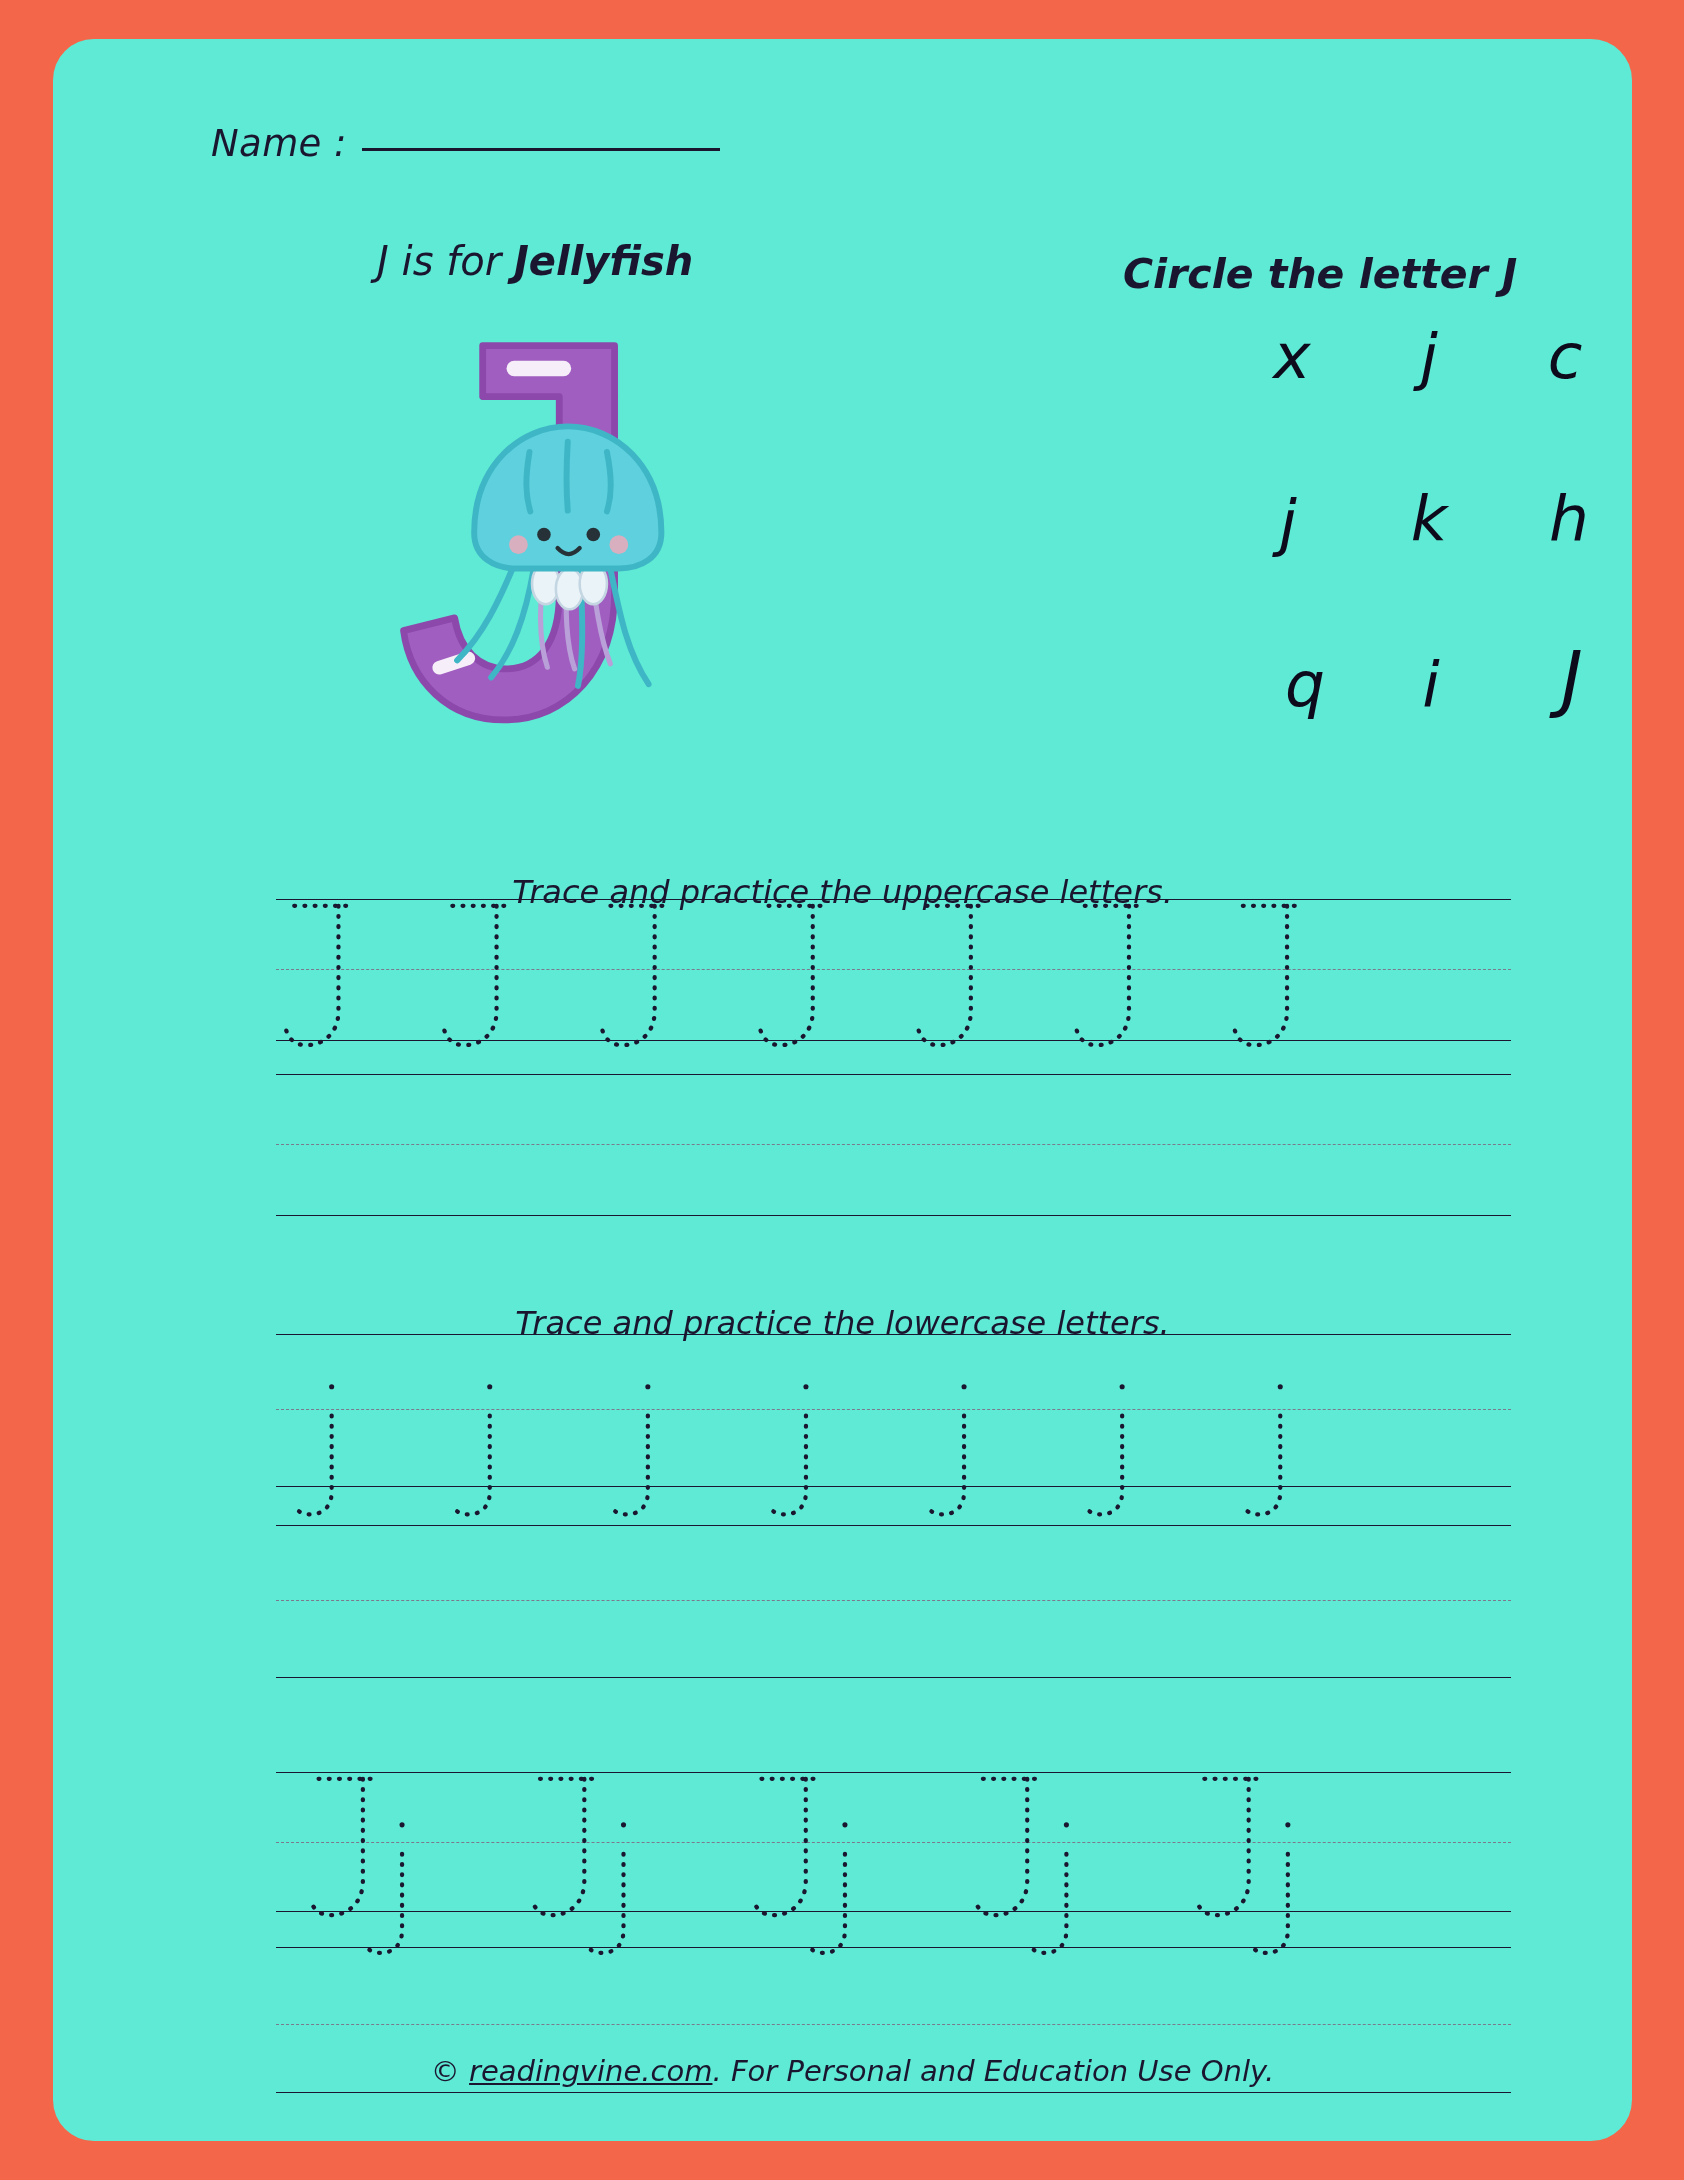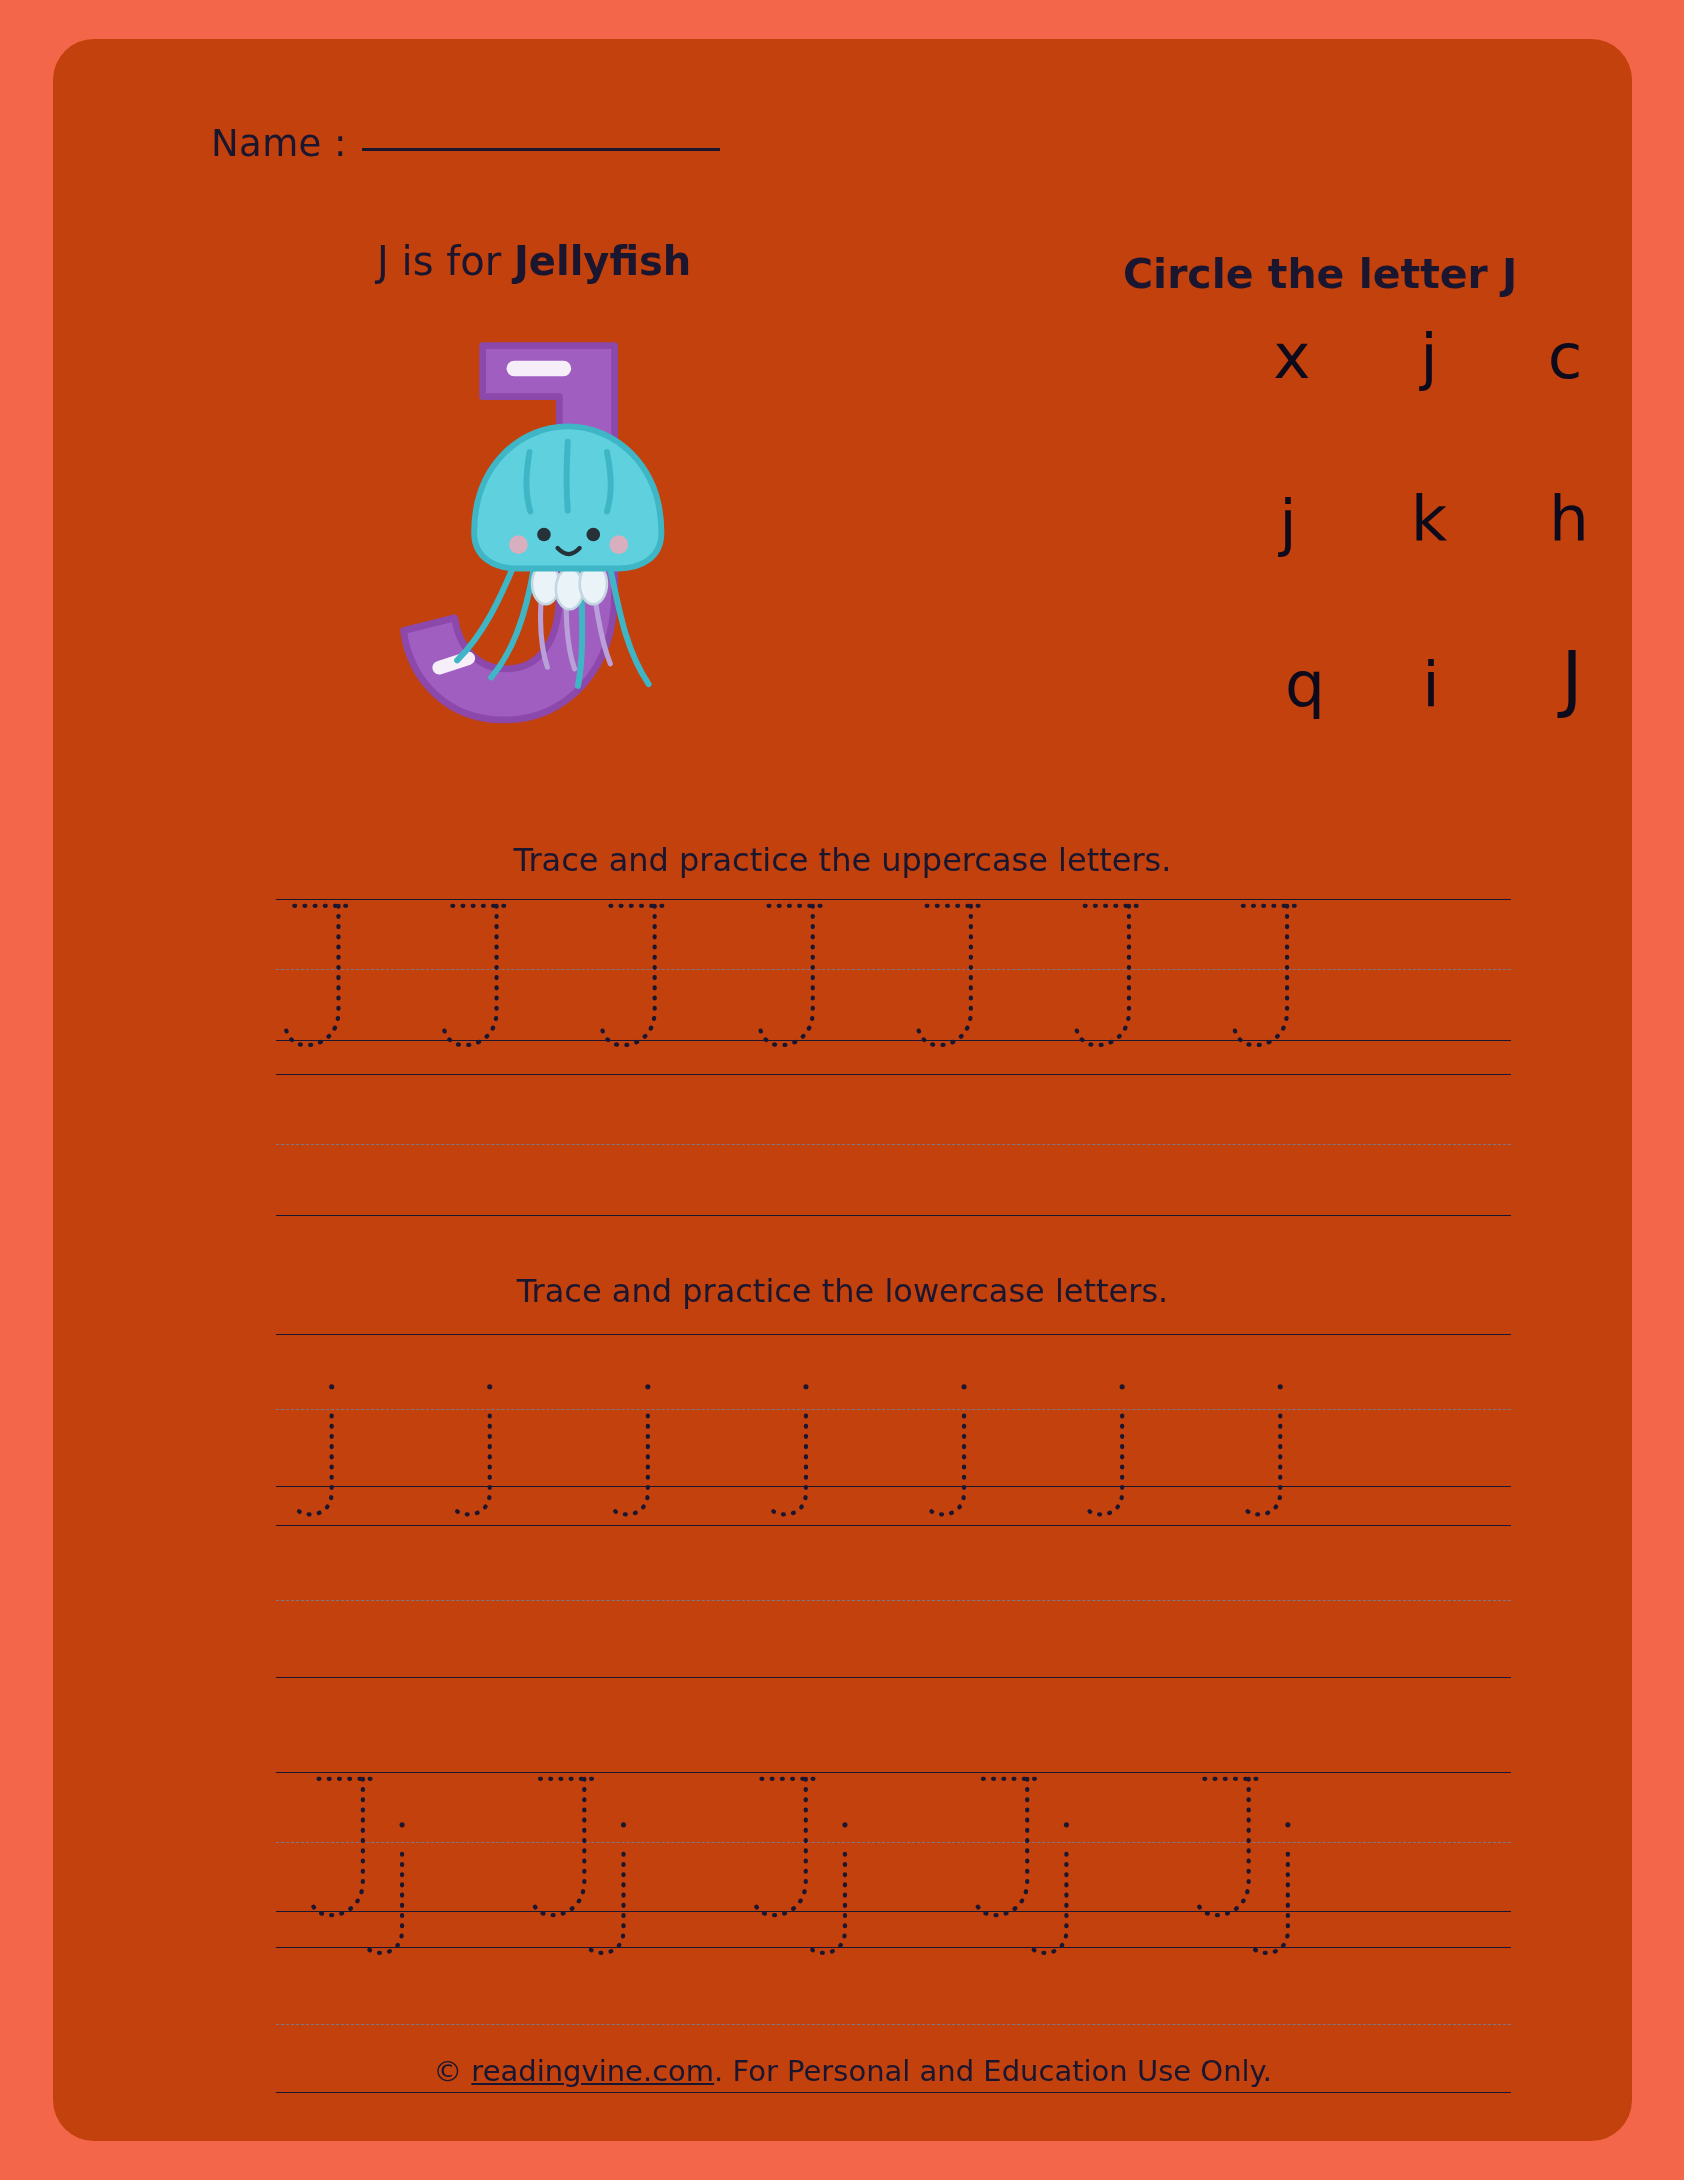--- a/index.html
+++ b/index.html
@@ -12,23 +12,24 @@
     background: #f4664a;
     font-family: "DejaVu Sans", sans-serif;
     overflow: hidden;
   }
   .page {
     position: absolute;
     left: 53px;
     top: 39px;
     width: 1579px;
     height: 2102px;
-    background: #c2410c;
+    background: #5eead4;
     border-radius: 41px;
     box-sizing: border-box;
+    font-style: italic;
   }
 
   
   .name-row {
     position: absolute;
     left: 158px;
     top: 83px;
     display: flex;
     align-items: baseline;
   }
@@ -94,20 +95,21 @@
   }
 
   
   .section-head {
     position: absolute;
     font-size: 32px;
     color: #1b1630;
     text-align: center;
     width: 100%;
     left: 0;
+    margin-top: 32px;
   }
 
   
   .ruleset {
     position: absolute;
     left: 223px;
     width: 1235px;
   }
   .rule {
     position: absolute;

